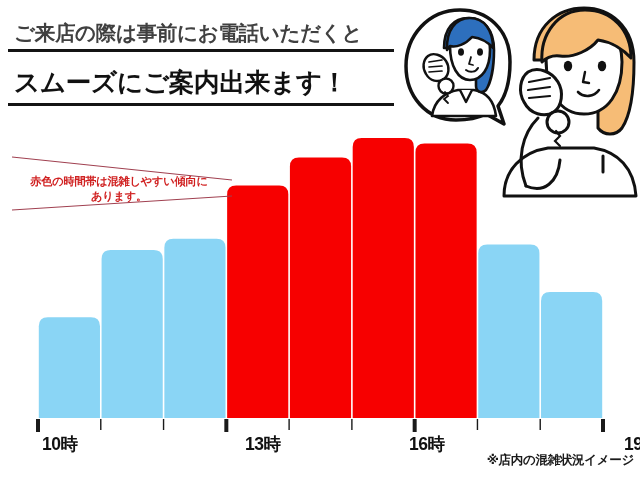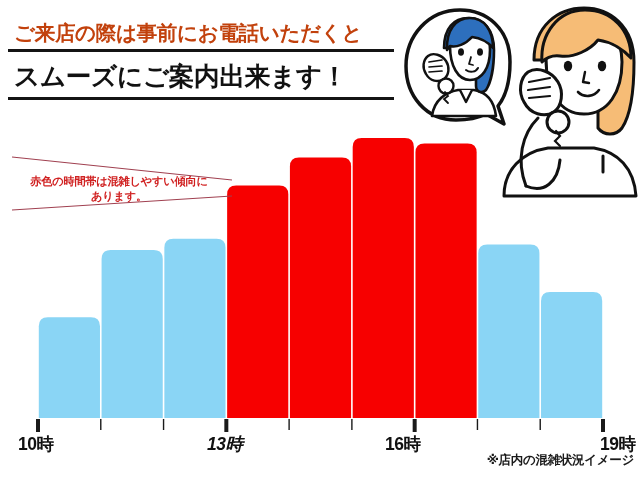--- a/index.html
+++ b/index.html
@@ -18,40 +18,40 @@
   
   #headline {
     position: absolute;
     left: 8px; top: 20px;
     width: 386px;
   }
   .head-line1 {
     font-size: 20.5px;
     font-weight: bold;
     letter-spacing: -0.3px;
-    color: #c2410c;
+    color: #404040;
     line-height: 26px;
     white-space: nowrap;
     padding-left: 6px;
   }
   .rule {
     height: 3px;
     background: #141414;
     width: 386px;
     margin-top: 3px;
   }
   .head-line2 {
     font-size: 25.5px;
     font-weight: bold;
     letter-spacing: -0.2px;
     color: #111111;
     line-height: 36px;
     white-space: nowrap;
     padding-left: 6px;
-    margin-top: 6px;
+    margin-top: 12px;
   }
 
   
   #annotation {
     position: absolute;
     left: 10px; top: 152px;
     width: 225px; height: 62px;
   }
   #annotation svg { position: absolute; left: 0; top: 0; }
   .annot-text {
@@ -77,20 +77,21 @@
 
   
   .axis-label {
     position: absolute;
     font-size: 17.5px;
     font-weight: bold;
     color: #111111;
     white-space: nowrap;
     letter-spacing: -0.5px;
     top: 432px;
+    margin-left: 24px;
   }
   #footnote {
     position: absolute;
     right: 6px; top: 452px;
     font-size: 12.5px;
     font-weight: bold;
     color: #1a1a1a;
     letter-spacing: -0.3px;
     white-space: nowrap;
   }
@@ -136,21 +137,21 @@
           <line x1="351.8888888888889" x2="351.8888888888889" y1="419" y2="430" stroke="#1a1a1a" stroke-width="1.4"></line>
           <line x1="414.6666666666667" x2="414.6666666666667" y1="419" y2="432" stroke="#1a1a1a" stroke-width="4"></line>
           <line x1="477.44444444444446" x2="477.44444444444446" y1="419" y2="430" stroke="#1a1a1a" stroke-width="1.4"></line>
           <line x1="540.2222222222222" x2="540.2222222222222" y1="419" y2="430" stroke="#1a1a1a" stroke-width="1.4"></line>
           <line x1="603" x2="603" y1="419" y2="432" stroke="#1a1a1a" stroke-width="4"></line>
         </g>
     </svg>
   </div>
 
   <div class="axis-label" id="lbl0" style="left:18px;">10時</div>
-  <div class="axis-label" id="lbl1" style="left:207px;font-style:italic;">13時</div>
+  <div class="axis-label" id="lbl1" style="left:221px;">13時</div>
   <div class="axis-label" id="lbl2" style="left:385px;">16時</div>
   <div class="axis-label" id="lbl3" style="left:600px;">19時</div>
 
   <div id="footnote">※店内の混雑状況イメージ</div>
 
   <div id="annotation">
     <svg width="225" height="62" viewBox="0 0 225 62">
       <line x1="2" y1="5" x2="222" y2="28" stroke="#a04050" stroke-width="1.1"></line>
       <line x1="2" y1="58" x2="222" y2="44" stroke="#a04050" stroke-width="1.1"></line>
     </svg>

